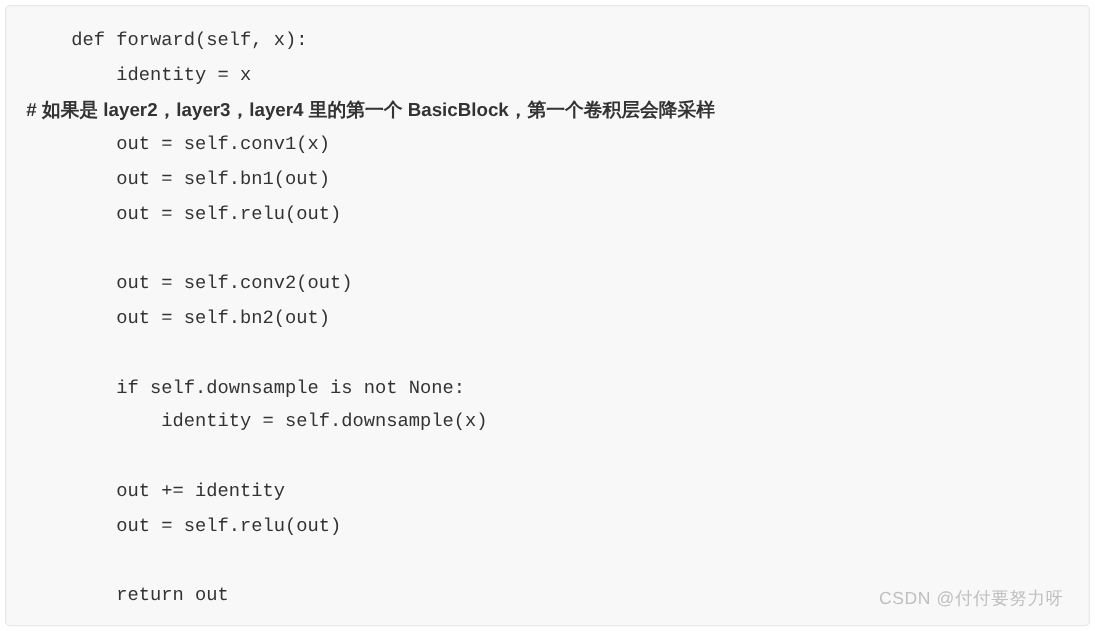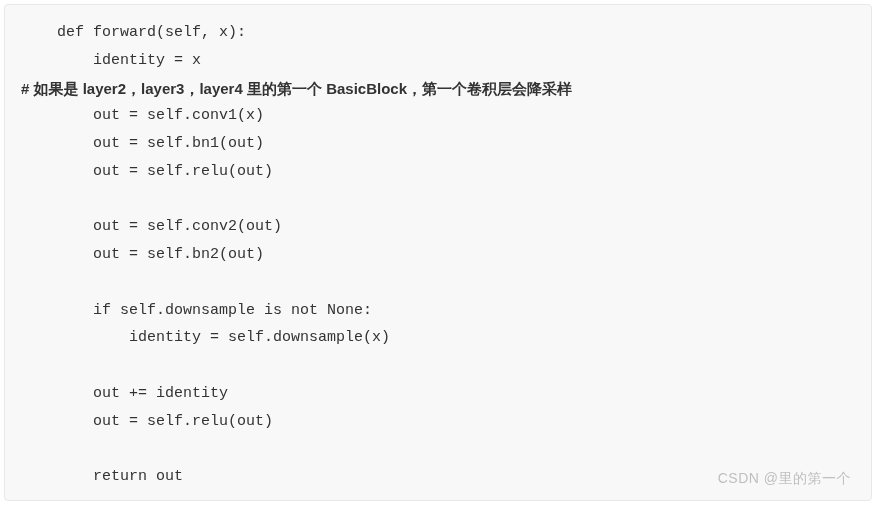--- a/index.html
+++ b/index.html
@@ -50,14 +50,14 @@
       color: #bfbfbf;
       letter-spacing: 0.5px;
       user-select: none;
     }
   </style>
 </head>
 <body>
 
 <div class="code-block">
   <pre><span class="line">    def forward(self, x):</span><span class="line">        identity = x</span><span class="line cjk"># 如果是 layer2，layer3，layer4 里的第一个 BasicBlock，第一个卷积层会降采样</span><span class="line">        out = self.conv1(x)</span><span class="line">        out = self.bn1(out)</span><span class="line">        out = self.relu(out)</span><span class="line"></span><span class="line">        out = self.conv2(out)</span><span class="line">        out = self.bn2(out)</span><span class="line"></span><span class="line">        if self.downsample is not None:</span><span class="line">            identity = self.downsample(x)</span><span class="line"></span><span class="line">        out += identity</span><span class="line">        out = self.relu(out)</span><span class="line"></span><span class="line">        return out</span></pre>
-  <div class="watermark">CSDN @里的第一个</div>
+  <div class="watermark">CSDN @付付要努力呀</div>
 </div>
 
 </body></html>

